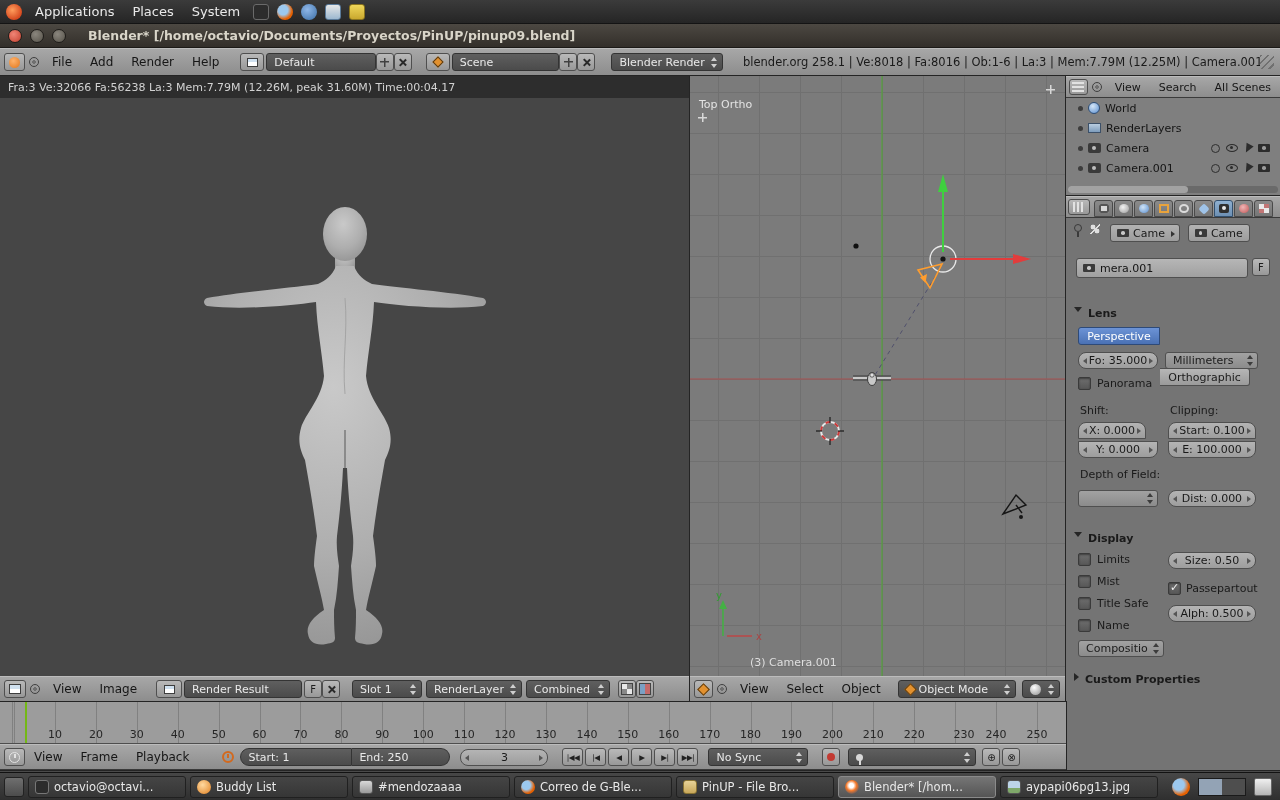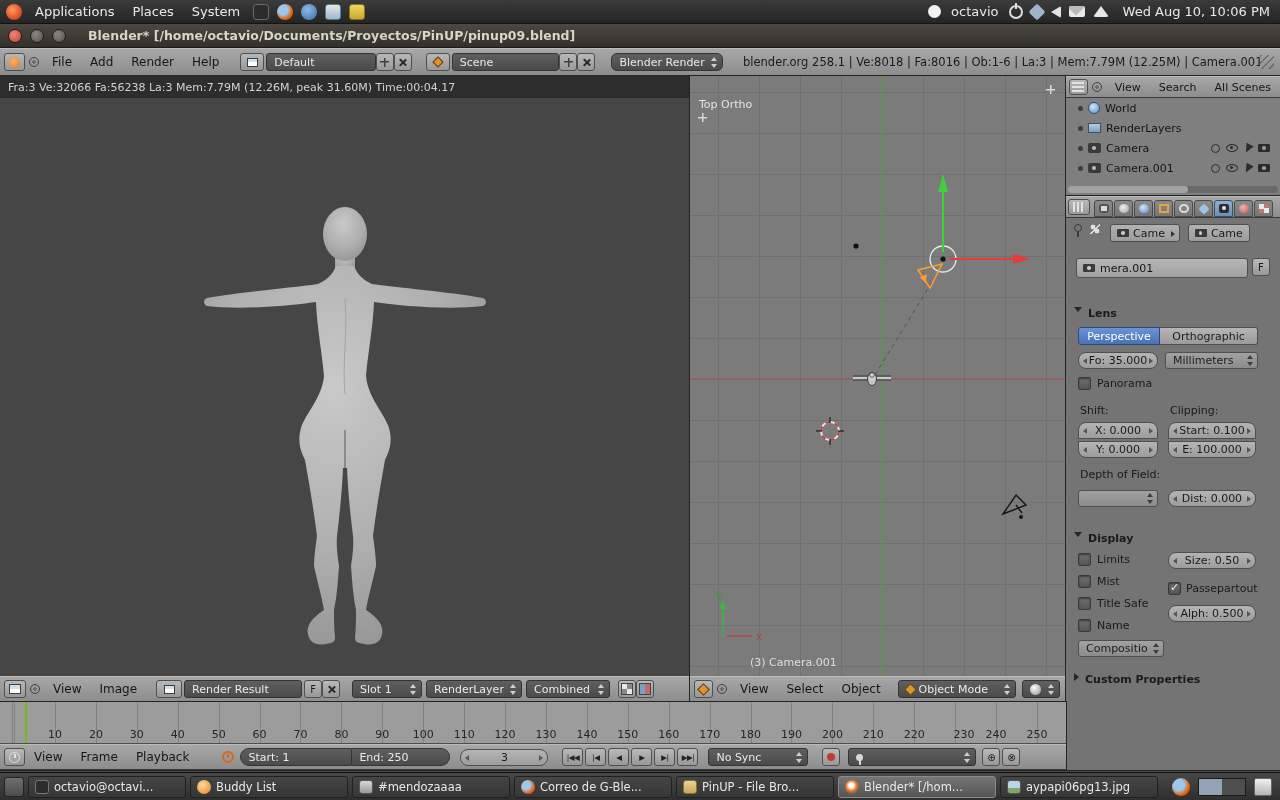--- a/index.html
+++ b/index.html
@@ -218,30 +218,20 @@
       <span class="picon ubuntu"></span>
       <span class="pmenu">Applications</span>
       <span class="pmenu">Places</span>
       <span class="pmenu">System</span>
       <span class="picon term"></span>
       <span class="picon ff"></span>
       <span class="picon helpb"></span>
       <span class="picon gftp"></span>
       <span class="picon office"></span>
     </div>
-    <div class="p-right">
-      <span class="picon status"></span>
-      <span class="puser">octavio</span>
-      <span class="picon power"></span>
-      <span class="picon indicator"></span>
-      <span class="picon vol"></span>
-      <span class="picon mail"></span>
-      <span class="picon wifi"></span>
-      <span class="pclock">Wed Aug 10, 10:06 PM</span>
-    </div>
   </header>
 
   <div class="titlebar">
     <div class="wbtn close"></div>
     <div class="wbtn min"></div>
     <div class="wbtn max"></div>
     <span class="wtitle">Blender* [/home/octavio/Documents/Proyectos/PinUP/pinup09.blend]</span>
   </div>
 
   <div class="info-bar hbar">
@@ -270,21 +260,21 @@
       </div>
     <div class="dfield plain" style="width:108px; margin-left:2px;">
         <span>Scene</span>
       </div>
     <div class="sqbtn">
         <span class="plus-icon" style="filter:brightness(0.3);"></span>
       </div>
     <div class="sqbtn">
         <span class="x-icon"></span>
       </div>
-    <div class="dfield" style="width:112px; margin-left:16px;border-radius:6px;">
+    <div class="dfield" style="width:112px; margin-left:16px;">
         <span>Blender Render</span>
       </div>
     <span class="info-stats">blender.org 258.1 | Ve:8018 | Fa:8016 | Ob:1-6 | La:3 | Mem:7.79M (12.25M) | Camera.001</span>
     <span class="grip" style="margin-left:auto; margin-right:6px;"></span>
   </div>
 
   <div class="area image-editor">
     <div class="render-stats">
       <span>Fra:3  Ve:32066 Fa:56238 La:3 Mem:7.79M (12.26M, peak 31.60M) Time:00:04.17</span>
     </div>
@@ -538,21 +528,21 @@
       </div>
 
       <div class="prow" style="top:89px; left:8px;">
         <span class="tri-d"></span>
         <span class="plabel" style="font-weight:bold;">Lens</span>
       </div>
       <div class="prow" style="top:109px; left:12px; width:180px;">
         <div class="btn blue" style="width:82px; border-radius:3px 0 0 3px;">
             <span>Perspective</span>
           </div>
-        <div class="btn" style="width:98px; border-radius:0 3px 3px 0; border-left:none;">
+        <div class="btn" style="width:90px; border-radius:0 3px 3px 0; border-left:none;margin-top:41px;">
             <span>Orthographic</span>
           </div>
       </div>
       <div class="prow" style="top:134px; left:12px; width:180px; gap:7px;">
         <div class="numfield" style="width:80px;">
             <span>Fo: 35.000</span>
           </div>
         <div class="dropfield" style="width:93px;">
             <span>Millimeters</span>
           </div>
@@ -560,21 +550,21 @@
       <div class="prow" style="top:159px; left:12px; gap:6px;">
         <span class="cb"></span>
         <span class="plabel">Panorama</span>
       </div>
       <div class="prow" style="top:186px; left:14px;">
           <span class="plabel">Shift:</span>
         </div>
       <div class="prow" style="top:186px; left:104px;">
           <span class="plabel">Clipping:</span>
         </div>
-      <div class="prow" style="top:204px; left:12px; width:80px;">
+      <div class="prow" style="top:204px; left:12px; width:68px;">
           <div class="numfield" style="width:80px; border-radius:8px 8px 0 0;">
             <span>X: 0.000</span>
           </div>
         </div>
       <div class="prow" style="top:223px; left:12px; width:100px;">
           <div class="numfield" style="width:80px; border-radius:0 0 8px 8px;">
             <span>Y: 0.000</span>
           </div>
         </div>
       <div class="prow" style="top:204px; left:102px; width:88px;">

